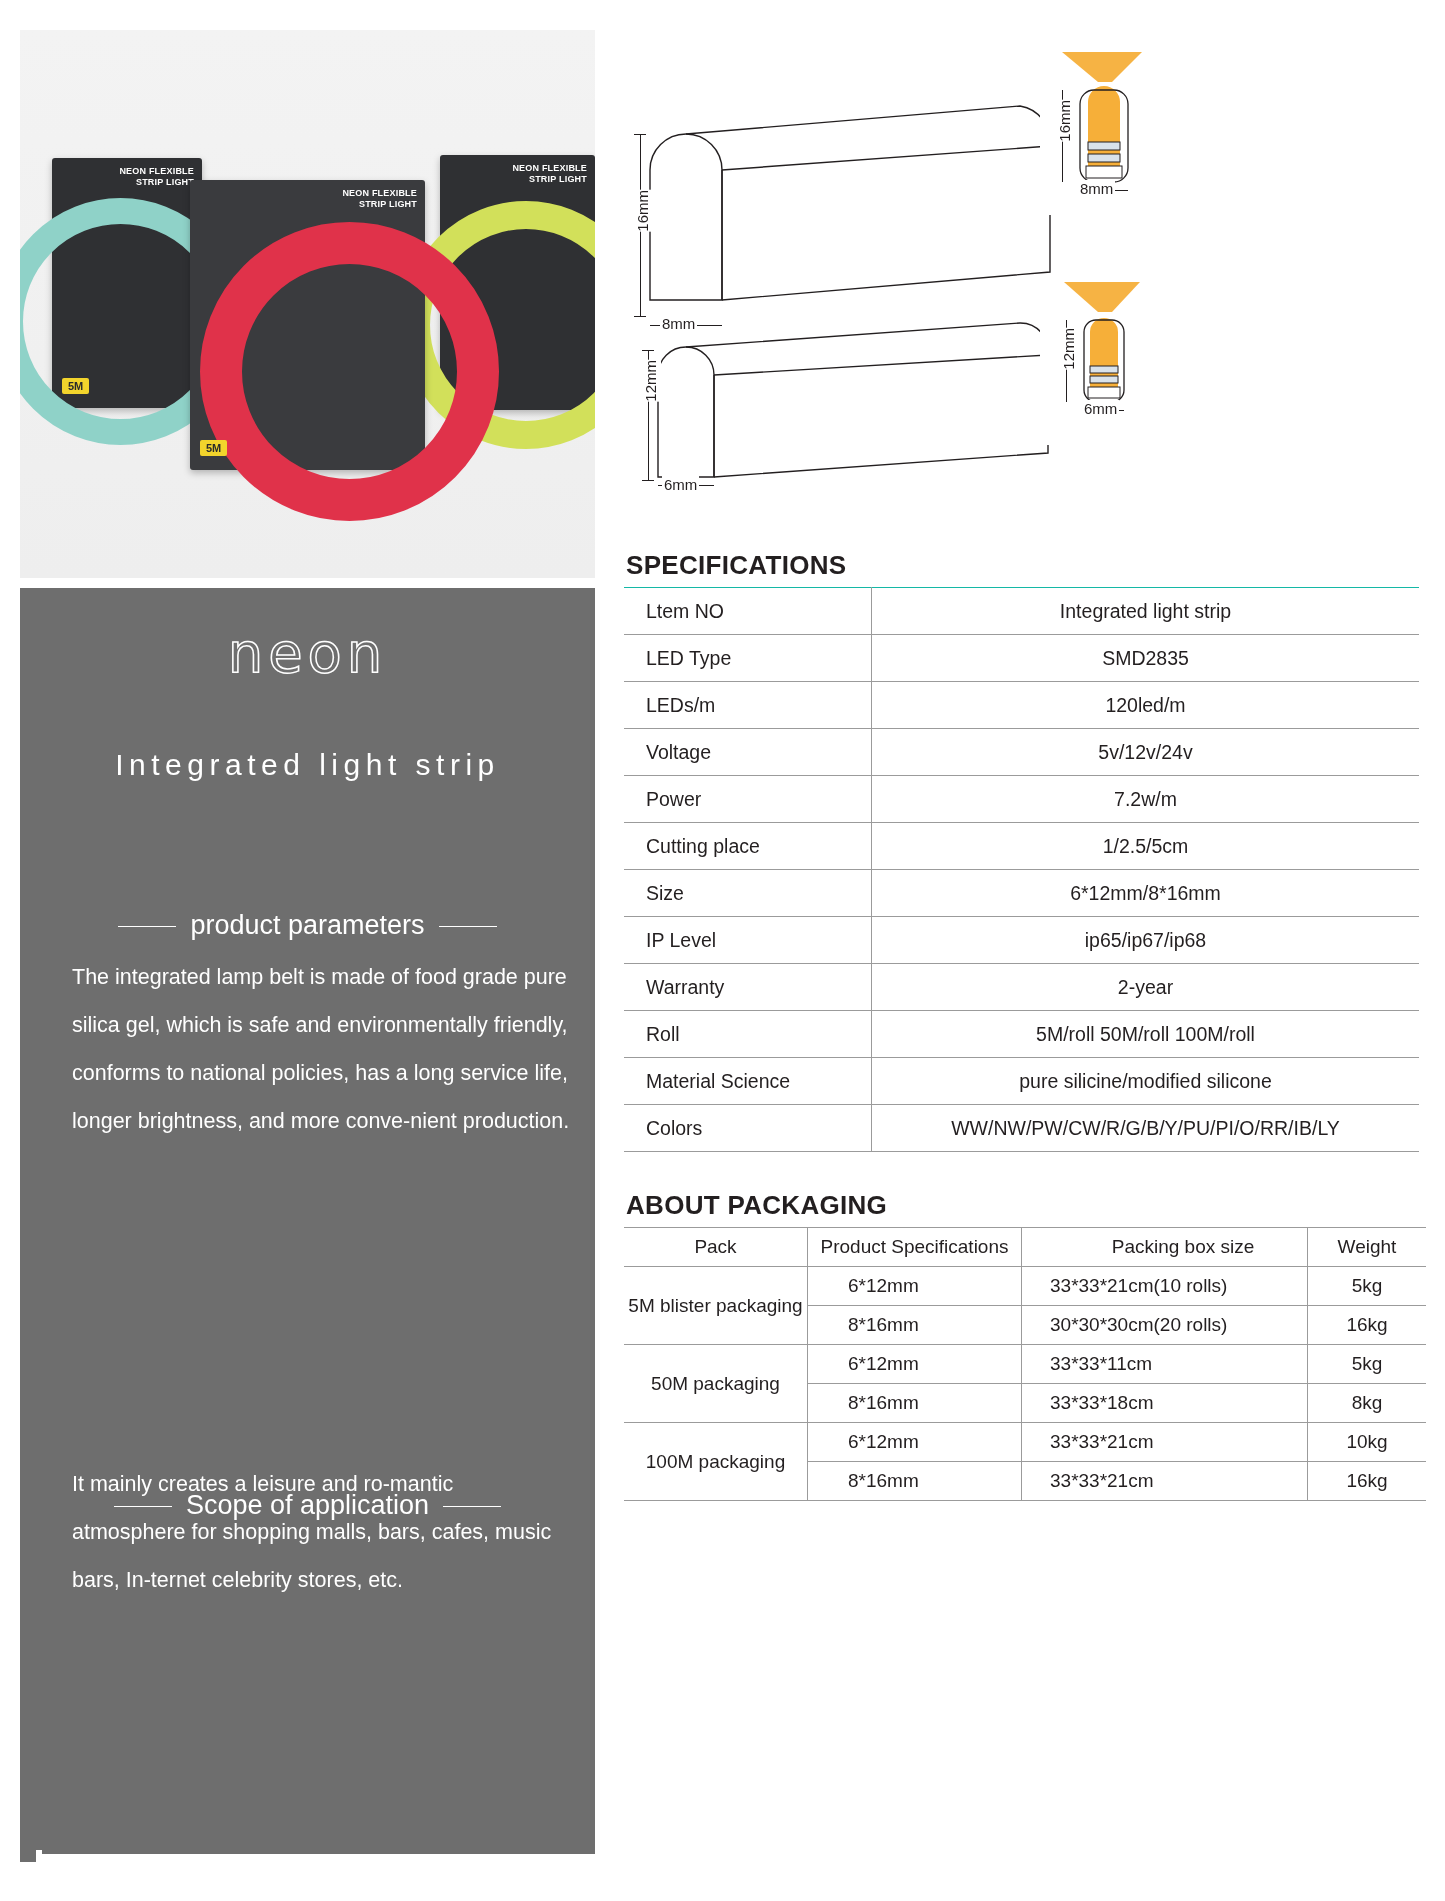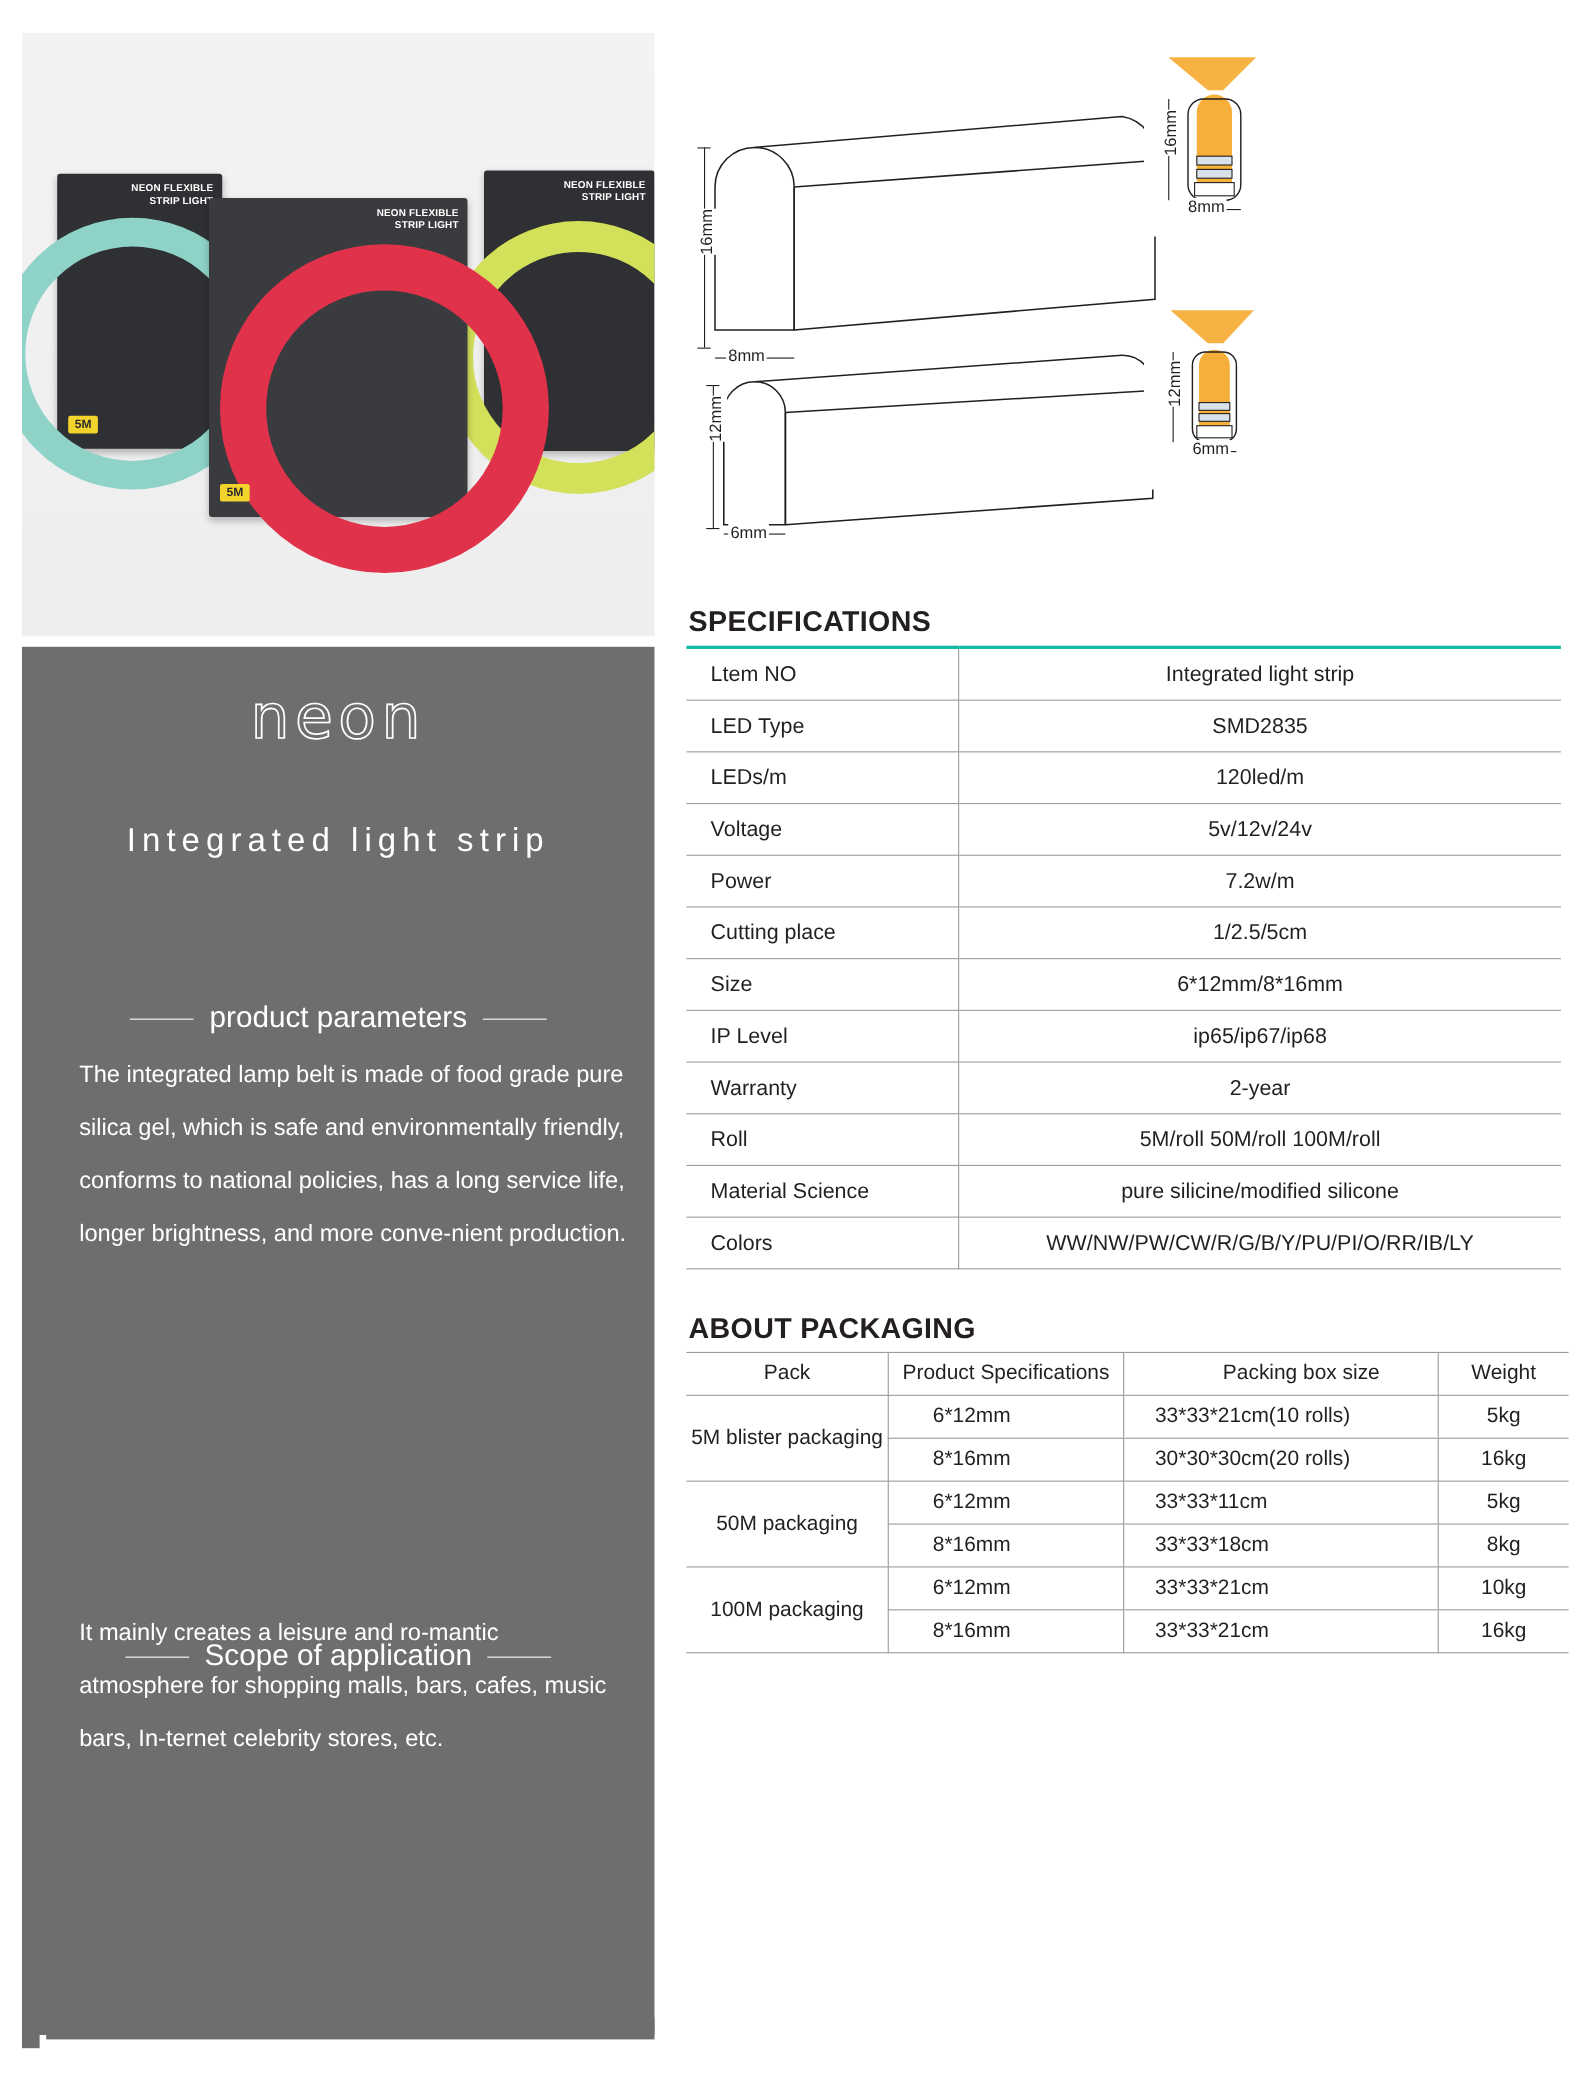--- a/index.html
+++ b/index.html
@@ -236,21 +236,21 @@
   }
   #specs-table td.k {
     border-left: none;
     width: 225px;
     padding-left: 22px;
   }
   #specs-table td.v {
     border-right: none;
     text-align: center;
   }
-  #specs-table tr:first-child td { border-top: 3px solid #14b8a6; }
+  #specs-table tr:first-child td { border-top: 1px solid #14b8a6; }
   #specs-table tr:last-child td { border-bottom: 1px solid #9b9b9b; }
 
   
   #packaging-wrap { margin-top: 38px; }
   #packaging-table {
     border-collapse: collapse;
     width: 795px;
     margin-left: 4px;
     table-layout: fixed;
   }

